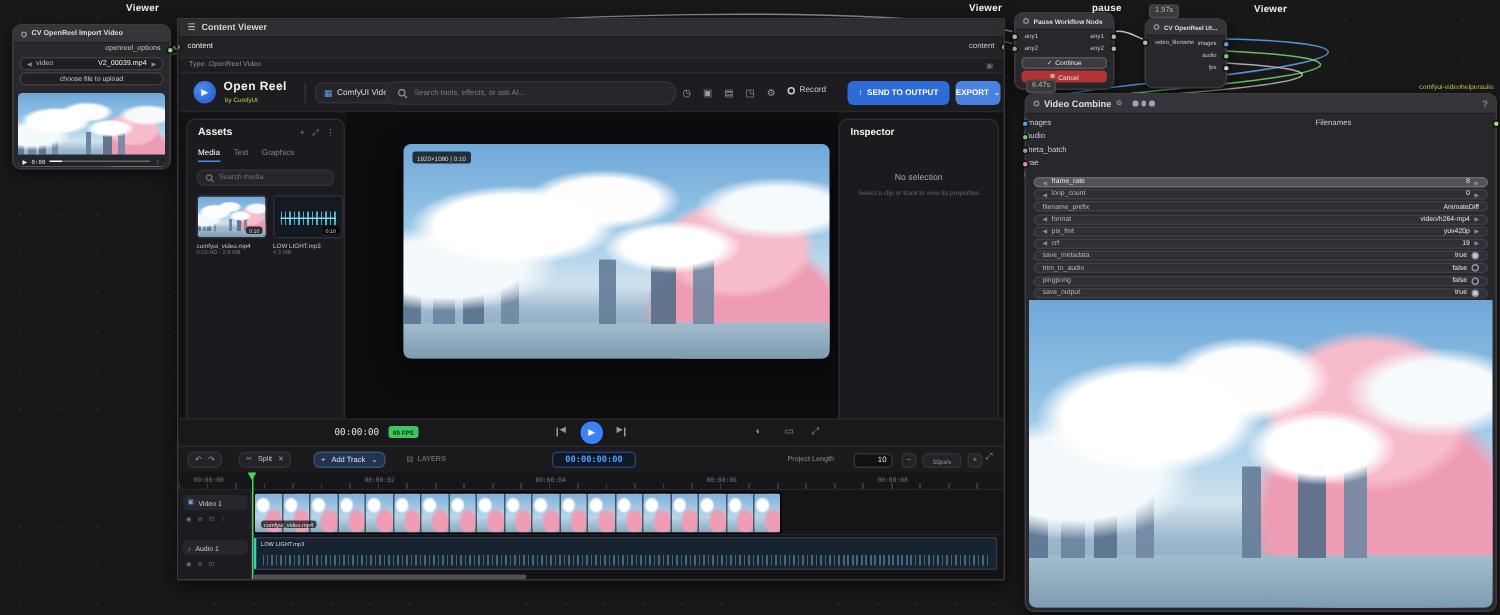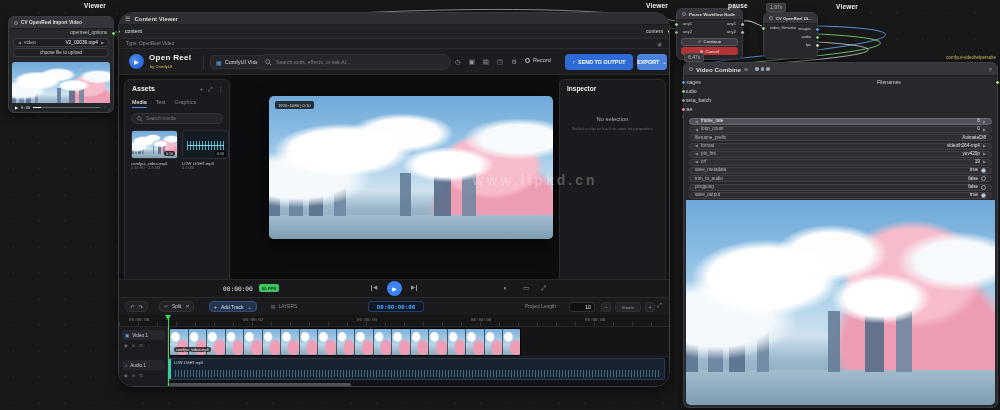--- a/index.html
+++ b/index.html
@@ -45,21 +45,21 @@
  rgba(110,134,160,.88) 68% 73%,transparent 73% 100%)}
 .scene .sea{left:0;right:0;bottom:0;height:17%;background:linear-gradient(180deg,#a3bccd,#7e9cb0)}
 .scene .character{right:-6%;bottom:-14%;width:58%;height:88%;background:
  radial-gradient(46% 38% at 52% 26%,#f7bccb 0 58%,transparent 70%),
  radial-gradient(58% 54% at 56% 60%,#ee9cb3 0 60%,transparent 72%),
  radial-gradient(26% 22% at 40% 32%,#fad2dc 0 52%,transparent 70%),
  radial-gradient(12% 10% at 36% 30%,#e8e2dd 0 60%,transparent 75%)}
 .scene.big .character{width:72%;height:100%;right:-8%;bottom:-10%}
 
 #cviewer{position:absolute;left:118px;top:12px;width:552px;height:375px;z-index:3;background:#141417;
-  border:1px solid #3a3a40;border-radius:15px;box-shadow:0 4px 14px rgba(0,0,0,.6);overflow:hidden}
+  border:1px solid #3a3a40;border-radius:1px;box-shadow:0 4px 14px rgba(0,0,0,.6);overflow:hidden}
 .phead{height:12px;background:#2e2e33;border-bottom:1px solid #1d1d21;display:flex;align-items:center;gap:4px;
   padding:0 6px;font-size:6px;font-weight:bold;color:#d5d5d5}
 .portsrow{position:relative;height:13px;background:#232327;font-size:5.2px;color:#d9e6d9;line-height:13px}
 .typebar{height:11px;background:#1e1e22;border-top:1px solid #2b2b30;border-bottom:1px solid #2b2b30;
   display:flex;align-items:center;padding:0 7px;font-size:4.8px;color:#8c8c92}
 .appbar{position:relative;height:26px;background:#1d1d21;border-bottom:1px solid #2a2a2e}
 .logo-circle{position:absolute;left:10px;top:5px;width:15px;height:15px;border-radius:50%;
   background:radial-gradient(circle at 35% 35%,#4d8df0,#1c55c8);display:flex;align-items:center;justify-content:center;
   color:#fff;font-size:6px}
 .logo-name{position:absolute;left:30px;top:4px;font-size:8px;font-weight:bold;color:#f2f2f2;letter-spacing:.3px}
@@ -578,15 +578,14 @@
       </div>
     <div class="cpreview scene big">
         <span class="character"></span>
         <span class="sea"></span>
         <span class="skyline"></span>
         <span class="clouds"></span>
       </div>
   </div>
 
   <div class="watermark">
-    <div class="w2">www.lipkd.cn</div>
   </div>
 </div>
 
 </body></html>

